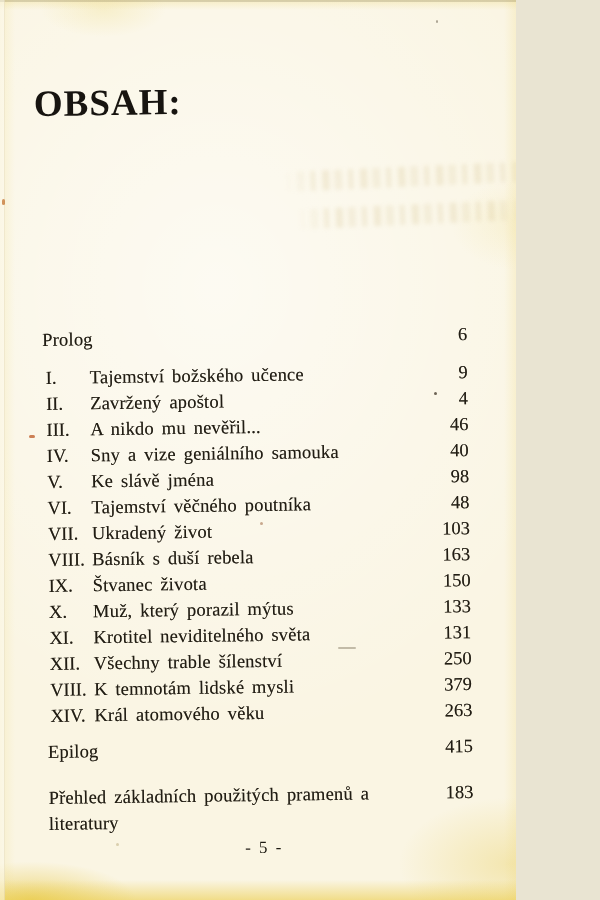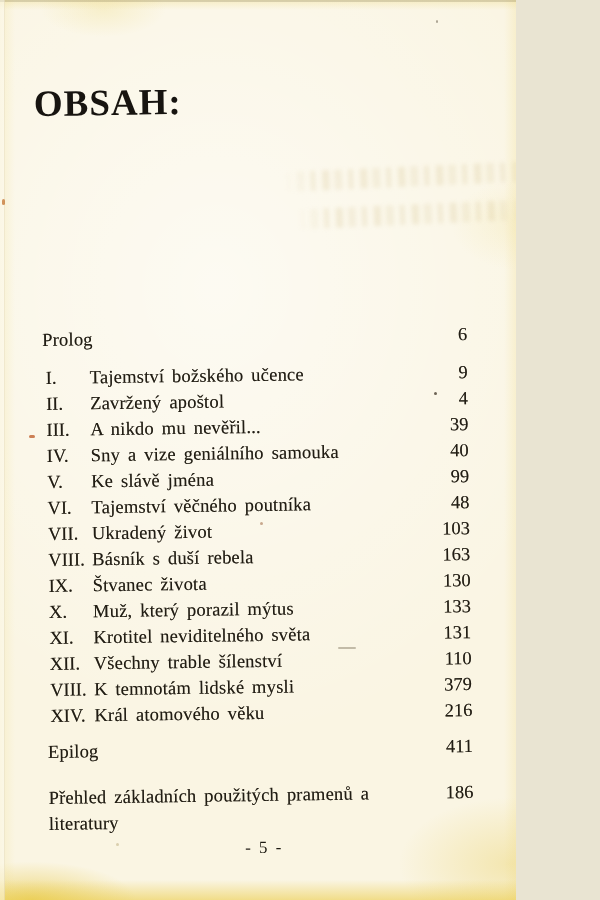--- a/index.html
+++ b/index.html
@@ -127,87 +127,87 @@
             <span class="pg">9</span>
           </div>
           <div class="row">
             <span class="numcol">II.</span>
             <span class="ttl">Zavržený apoštol</span>
             <span class="pg">4</span>
           </div>
           <div class="row">
             <span class="numcol">III.</span>
             <span class="ttl">A nikdo mu nevěřil...</span>
-            <span class="pg">39</span>
+            <span class="pg">46</span>
           </div>
           <div class="row">
             <span class="numcol">IV.</span>
             <span class="ttl">Sny a vize geniálního samouka</span>
             <span class="pg">40</span>
           </div>
           <div class="row">
             <span class="numcol">V.</span>
             <span class="ttl">Ke slávě jména</span>
-            <span class="pg">99</span>
+            <span class="pg">98</span>
           </div>
           <div class="row">
             <span class="numcol">VI.</span>
             <span class="ttl">Tajemství věčného poutníka</span>
             <span class="pg">48</span>
           </div>
           <div class="row">
             <span class="numcol">VII.</span>
             <span class="ttl">Ukradený život</span>
             <span class="pg">103</span>
           </div>
           <div class="row">
             <span class="numcol">VIII.</span>
             <span class="ttl">Básník s duší rebela</span>
             <span class="pg">163</span>
           </div>
           <div class="row">
             <span class="numcol">IX.</span>
             <span class="ttl">Štvanec života</span>
-            <span class="pg">130</span>
+            <span class="pg">150</span>
           </div>
           <div class="row">
             <span class="numcol">X.</span>
             <span class="ttl">Muž, který porazil mýtus</span>
             <span class="pg">133</span>
           </div>
           <div class="row">
             <span class="numcol">XI.</span>
             <span class="ttl">Krotitel neviditelného světa</span>
             <span class="pg">131</span>
           </div>
           <div class="row">
             <span class="numcol">XII.</span>
             <span class="ttl">Všechny trable šílenství</span>
-            <span class="pg">110</span>
+            <span class="pg">250</span>
           </div>
           <div class="row">
             <span class="numcol">VIII.</span>
             <span class="ttl">K temnotám lidské mysli</span>
             <span class="pg">379</span>
           </div>
           <div class="row">
             <span class="numcol">XIV.</span>
             <span class="ttl">Král atomového věku</span>
-            <span class="pg">216</span>
+            <span class="pg">263</span>
           </div>
         </div>
 
       <div class="row epilog">
         <span class="ttl">Epilog</span>
-        <span class="pg">411</span>
+        <span class="pg">415</span>
       </div>
 
       <div class="row biblio">
         <span class="ttl">Přehled základních použitých pramenů a literatury</span>
-        <span class="pg">186</span>
+        <span class="pg">183</span>
       </div>
 
     </div>
 
     <div class="footer">- 5 -</div>
 
   </div>
 
   <div class="speck" style="left:434px;top:392px;width:3px;height:3px;background:rgba(60,50,35,.75);"></div>
   <div class="speck" style="left:436px;top:20px;width:2px;height:3px;background:rgba(90,80,60,.5);"></div>

